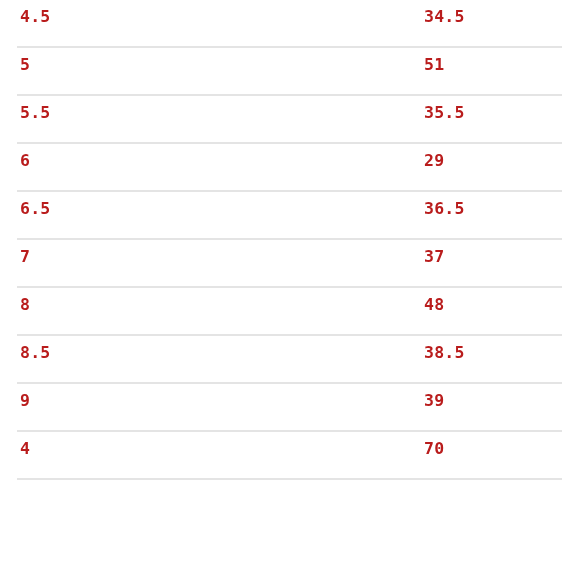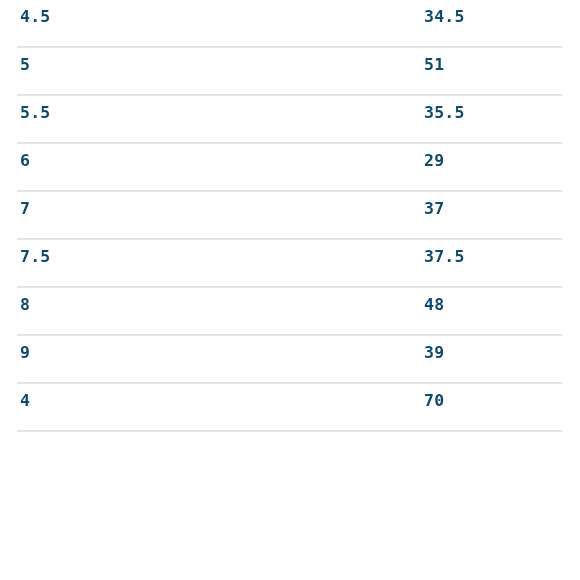--- a/index.html
+++ b/index.html
@@ -32,21 +32,21 @@
     right: 18px;
     bottom: 0;
     height: 2px;
     background: #e4e4e4;
   }
   .cell {
     font-size: 16.5px;
     line-height: 1;
     font-weight: 600;
     letter-spacing: 0.2px;
-    color: #0c4a6e;
+    color: #b91c1c;
     padding-top: 9px;
     white-space: pre;
   }
   .cell-us {
     position: absolute;
     left: 20px;
     top: 0;
   }
   .cell-eu {
     position: absolute;
@@ -68,30 +68,34 @@
     </div>
     <div class="size-row">
       <span class="cell cell-us">5.5</span>
       <span class="cell cell-eu">35.5</span>
     </div>
     <div class="size-row">
       <span class="cell cell-us">6</span>
       <span class="cell cell-eu">29</span>
     </div>
     <div class="size-row">
+      <span class="cell cell-us">6.5</span>
+      <span class="cell cell-eu">36.5</span>
+    </div>
+    <div class="size-row">
       <span class="cell cell-us">7</span>
       <span class="cell cell-eu">37</span>
     </div>
     <div class="size-row">
-      <span class="cell cell-us">7.5</span>
-      <span class="cell cell-eu">37.5</span>
+      <span class="cell cell-us">8</span>
+      <span class="cell cell-eu">48</span>
     </div>
     <div class="size-row">
-      <span class="cell cell-us">8</span>
-      <span class="cell cell-eu">48</span>
+      <span class="cell cell-us">8.5</span>
+      <span class="cell cell-eu">38.5</span>
     </div>
     <div class="size-row">
       <span class="cell cell-us">9</span>
       <span class="cell cell-eu">39</span>
     </div>
     <div class="size-row">
       <span class="cell cell-us">4</span>
       <span class="cell cell-eu">70</span>
     </div>
   </div>

